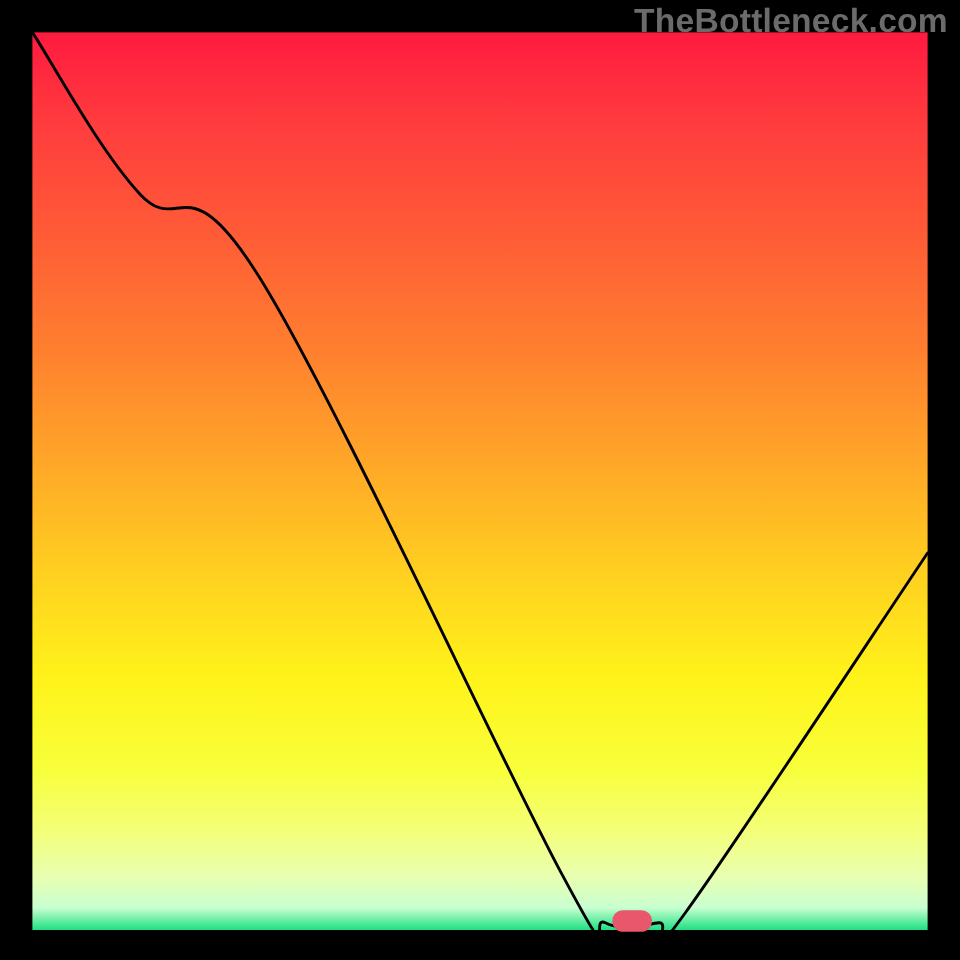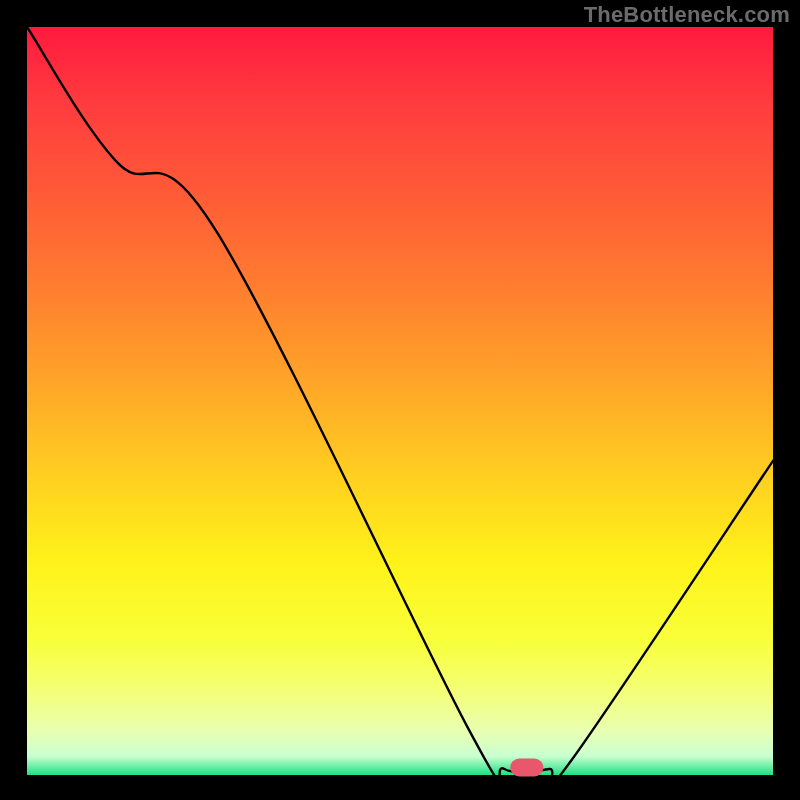--- a/index.html
+++ b/index.html
@@ -17,21 +17,21 @@
     width: 800px;
     height: 800px;
     background: #000000;
   }
   .watermark {
     position: absolute;
     top: 2px;
     right: 10px;
     color: #6b6b6b;
     font-family: Arial, Helvetica, sans-serif;
-    font-size: 22px;
+    font-size: 28px;
     font-weight: 600;
     letter-spacing: 0.2px;
   }
   svg {
     position: absolute;
     left: 0;
     top: 0;
   }
 </style>
 </head>

